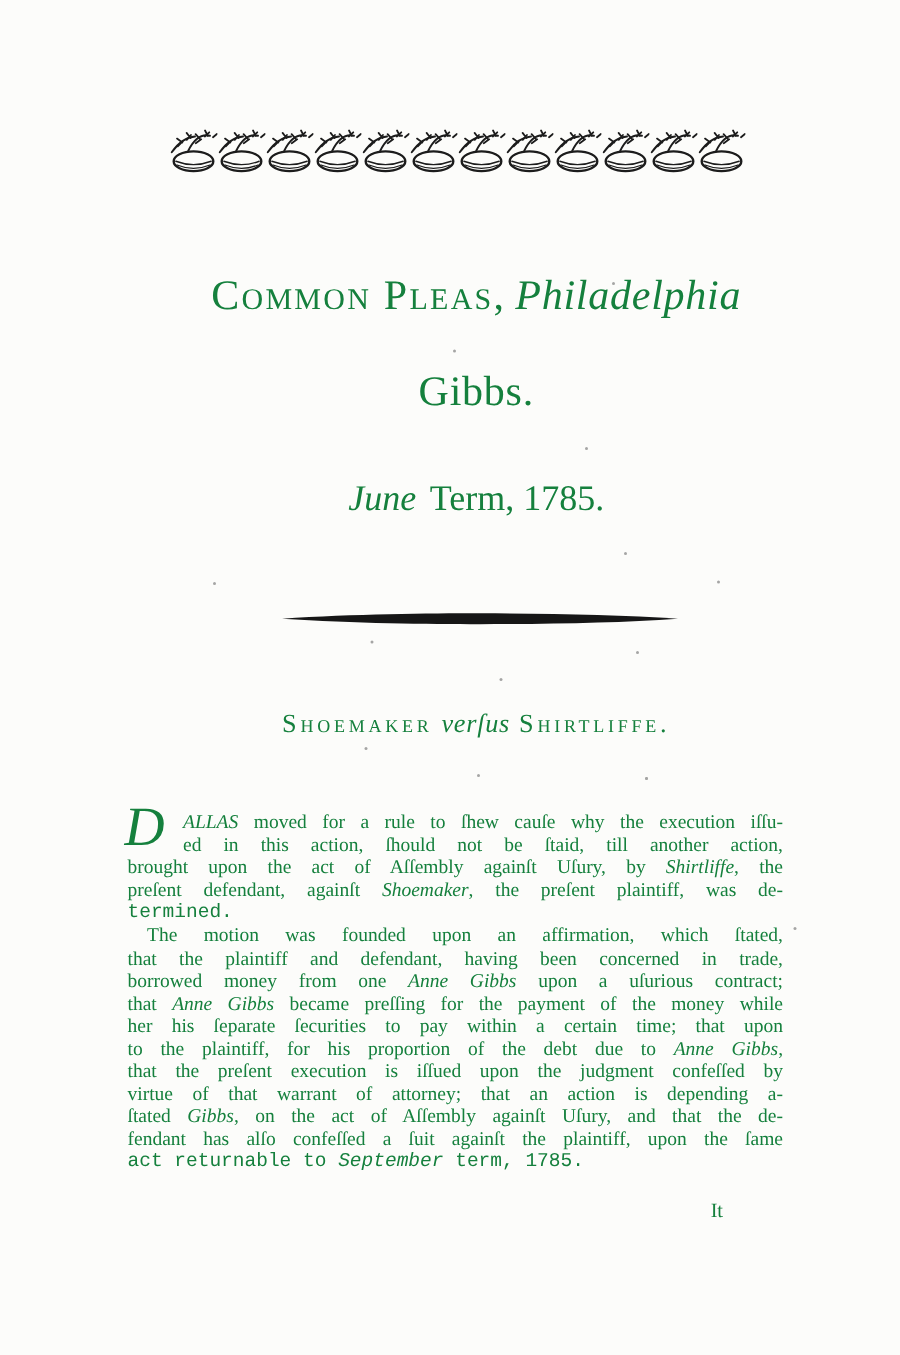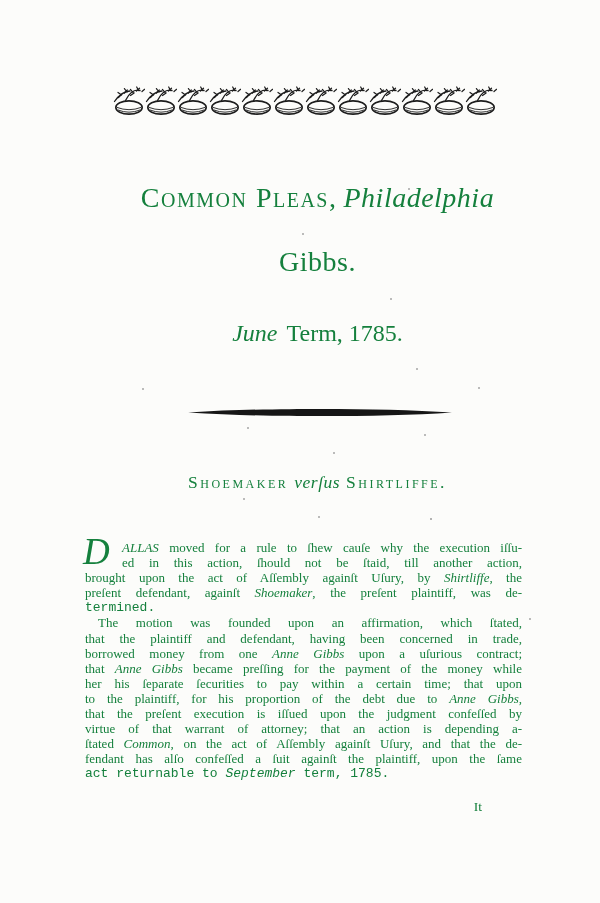--- a/index.html
+++ b/index.html
@@ -247,21 +247,21 @@
       </div>
       <div class="para">
         <div class="line ind just"><span>The motion was founded upon an affirmation, which ſtated,</span></div>
         <div class="line just"><span>that the plaintiff and defendant, having been concerned in trade,</span></div>
         <div class="line just"><span>borrowed money from one </span><i>Anne Gibbs</i><span> upon a uſurious contract;</span></div>
         <div class="line just"><span>that </span><i>Anne Gibbs</i><span> became preſſing for the payment of the money while</span></div>
         <div class="line just"><span>her his ſeparate ſecurities to pay within a certain time; that upon</span></div>
         <div class="line just"><span>to the plaintiff, for his proportion of the debt due to </span><i>Anne Gibbs</i><span>,</span></div>
         <div class="line just"><span>that the preſent execution is iſſued upon the judgment confeſſed by</span></div>
         <div class="line just"><span>virtue of that warrant of attorney; that an action is depending a-</span></div>
-        <div class="line just"><span>ſtated </span><i>Common</i><span>, on the act of Aſſembly againſt Uſury, and that the de-</span></div>
+        <div class="line just"><span>ſtated </span><i>Gibbs</i><span>, on the act of Aſſembly againſt Uſury, and that the de-</span></div>
         <div class="line just"><span>fendant has alſo confeſſed a ſuit againſt the plaintiff, upon the ſame</span></div>
         <div class="line last"><span>act returnable to </span><i>September</i><span> term, 1785.</span></div>
       </div>
     </div>
 
   <div class="catchword">It</div>
 
   <span class="speck" style="left:408px;top:188px;width:2px;height:2px;"></span>
   <span class="speck" style="left:302px;top:233px;width:2px;height:2px;"></span>
   <span class="speck" style="left:430px;top:196px;width:1.5px;height:1.5px;"></span>

